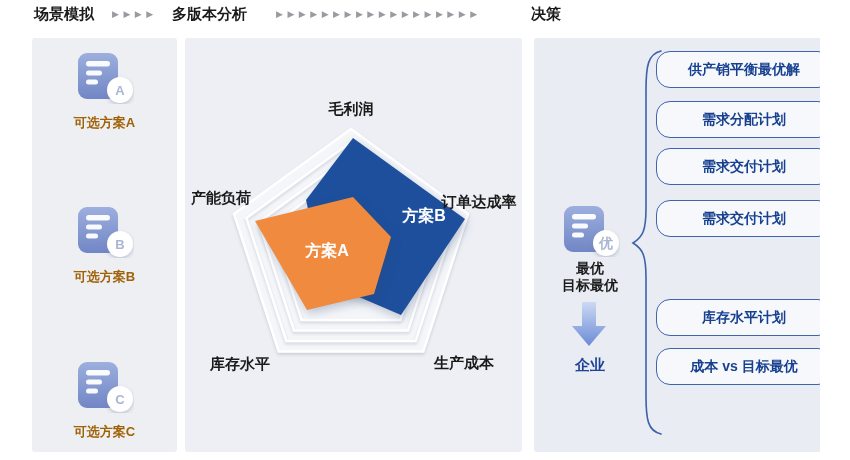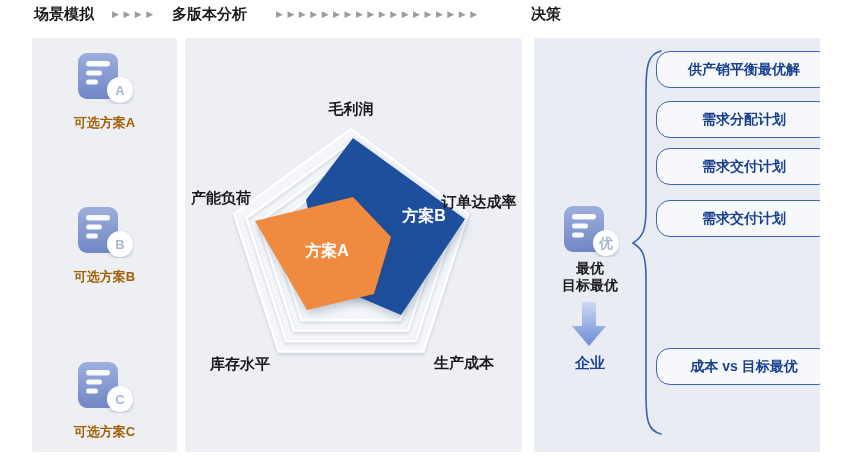--- a/index.html
+++ b/index.html
@@ -27,21 +27,21 @@
   .series-label{font-size:16px;font-weight:bold;fill:#ffffff;}
   
   .plan-box{position:absolute;left:122px;width:176px;height:37px;box-sizing:border-box;
             border:1.5px solid #3f63ac;border-radius:14px;background:#f6f8fc;
             display:flex;align-items:center;justify-content:center;
             font-size:14px;font-weight:bold;color:#17408f;white-space:nowrap;}
   #brace-svg{position:absolute;left:0;top:0;pointer-events:none;}
   .brace{fill:none;stroke:#3d61aa;stroke-width:1.6;stroke-linecap:round;}
   .dec-col{position:absolute;left:0;width:112px;text-align:center;}
   #dec-optimal-label{top:222px;font-size:14px;font-weight:bold;color:#1b1b1b;line-height:17px;}
-  #dec-consistency-label{top:317px;font-size:15px;font-weight:bold;color:#1c4195;line-height:19px;font-family:Liberation Mono, monospace;}
+  #dec-consistency-label{top:317px;font-size:15px;font-weight:bold;color:#1c4195;line-height:19px;}
   #dec-icon{position:absolute;left:28px;top:167px;}
   #dec-arrow{position:absolute;left:38px;top:264px;}
   
   .badge-txt{font-size:13px;font-weight:bold;fill:#a9b6d3;}
 </style>
 </head>
 <body>
 
 <div id="stage">
 
@@ -161,18 +161,21 @@
       </div>
     <div class="plan-box" style="top:63px">
         <span>需求分配计划</span>
       </div>
     <div class="plan-box" style="top:110px">
         <span>需求交付计划</span>
       </div>
     <div class="plan-box" style="top:162px">
         <span>需求交付计划</span>
       </div>
+    <div class="plan-box" style="top:261px">
+        <span>库存水平计划</span>
+      </div>
     <div class="plan-box" style="top:310px">
         <span>成本 vs 目标最优</span>
       </div>
   </div>
 
 </div>
 
 </body></html>

